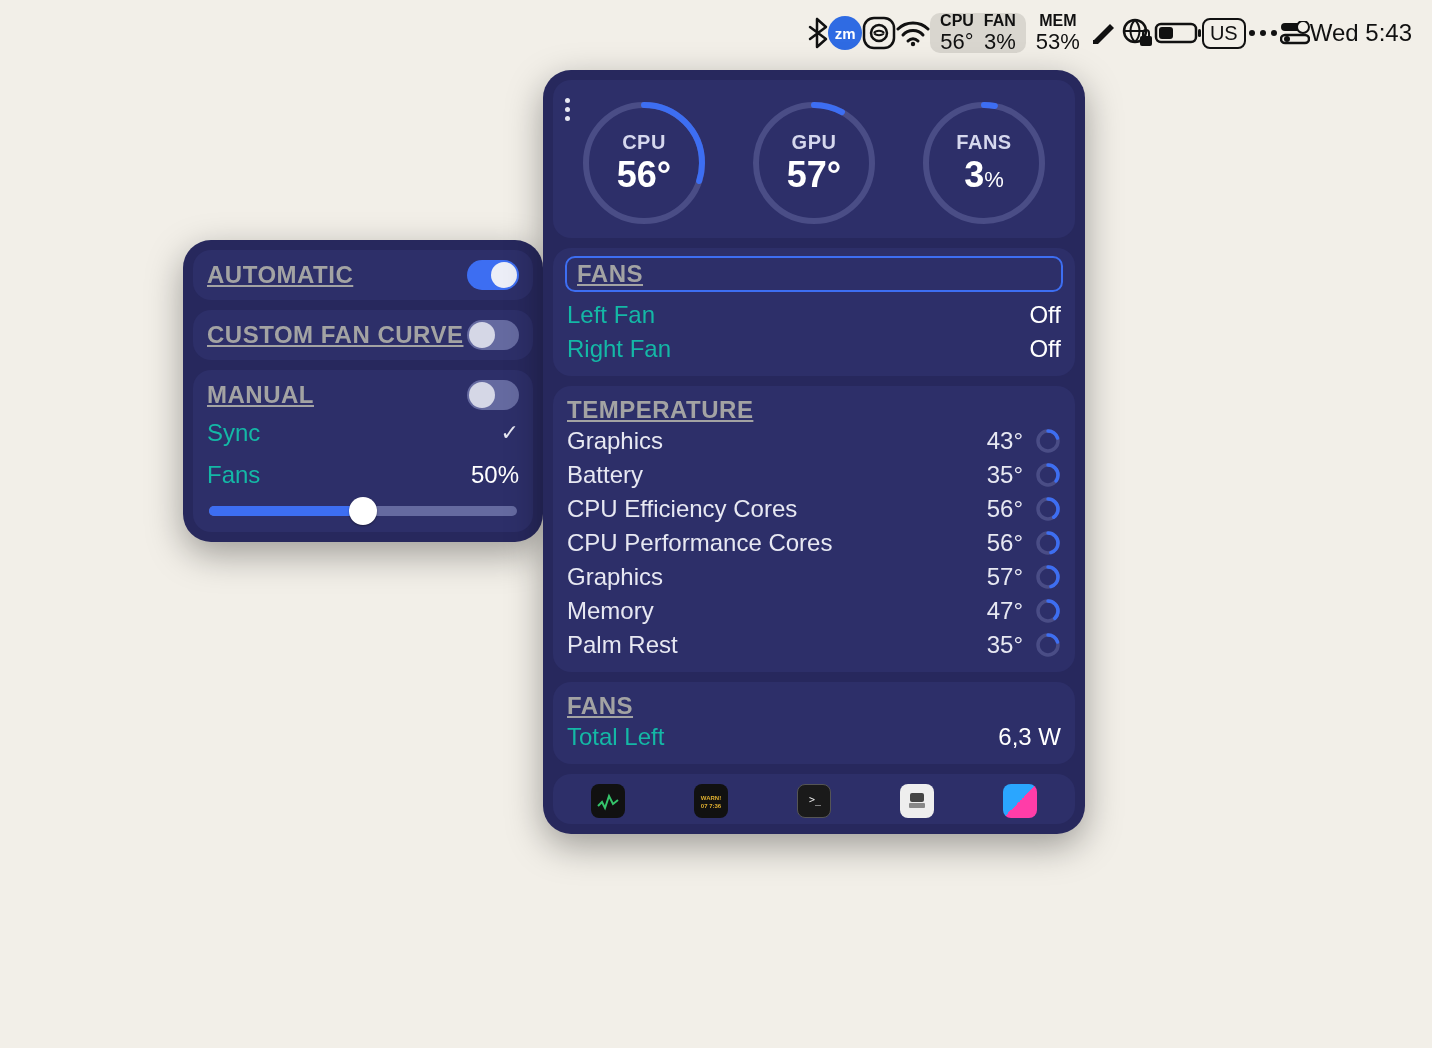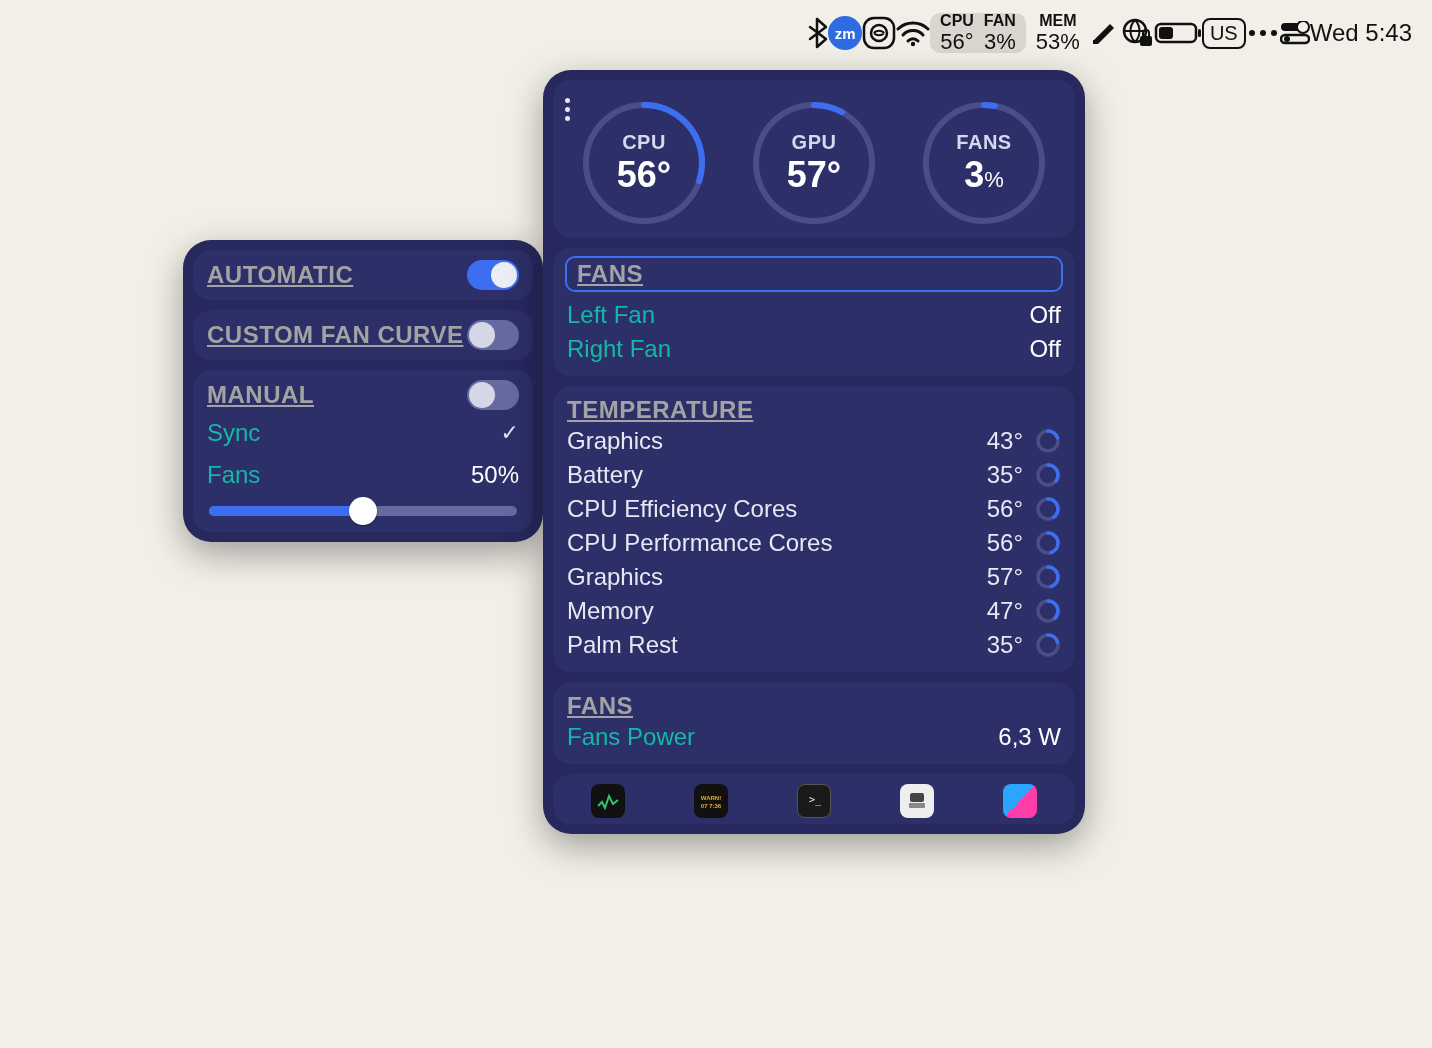--- a/index.html
+++ b/index.html
@@ -393,21 +393,21 @@
         <circle cx="13" cy="13" r="10" fill="none" stroke="#3d6ef2" stroke-width="3.5" stroke-linecap="round" stroke-dasharray="62.83185307179586" stroke-dashoffset="50.26548245743669" transform="rotate(-90 13 13)"></circle>
       </svg>
     </span>
         </div>
       </div>
   </div>
 
   <div class="card">
     <div class="hdr">FANS</div>
     <div class="row">
-      <span class="lab">Fans Power</span>
+      <span class="lab">Total Left</span>
       <span class="val">6,3 W</span>
     </div>
   </div>
 
   <div class="card dock">
     <div class="dk" style="background:#111;">
         <svg width="22" height="22" viewBox="0 0 22 22">
           <polyline points="1,16 5,12 8,18 12,6 16,14 21,10" fill="none" stroke="#35c46b" stroke-width="2"></polyline>
         </svg>
       </div>

